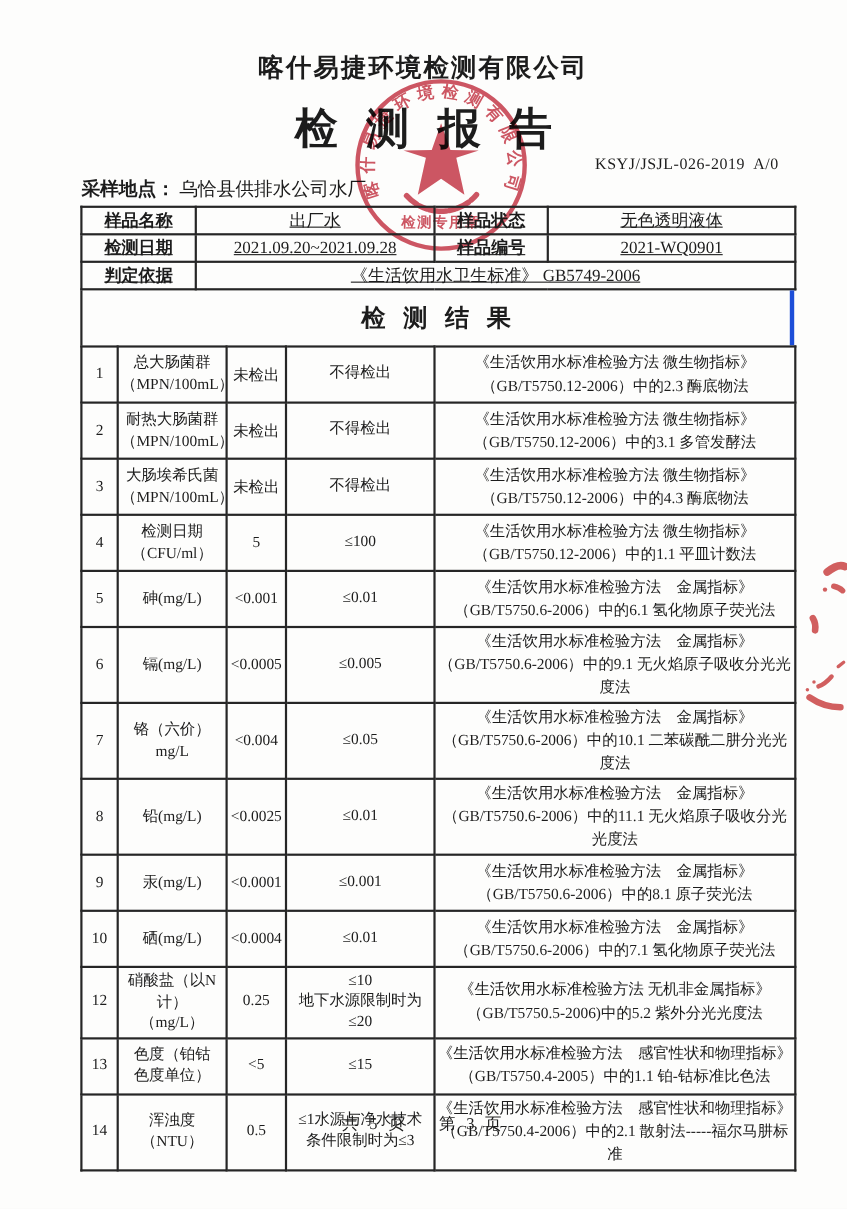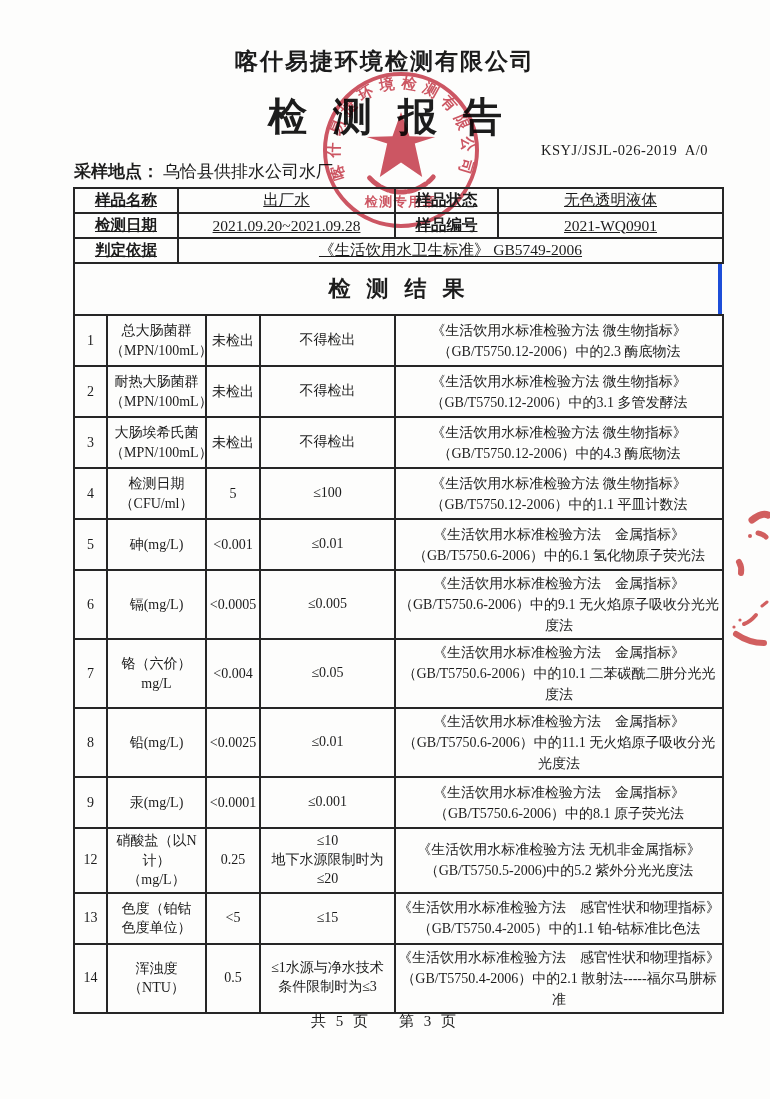--- a/index.html
+++ b/index.html
@@ -205,20 +205,28 @@
       </tr>
       <tr class="body-row">
         <td>9</td>
         <td class="c-item preline">汞(mg/L)</td>
         <td>&lt;0.0001</td>
         <td class="c-limit preline">≤0.001</td>
         <td class="c-method preline">《生活饮用水标准检验方法　金属指标》
 （GB/T5750.6-2006）中的8.1 原子荧光法</td>
       </tr>
       <tr class="body-row">
+        <td>10</td>
+        <td class="c-item preline">硒(mg/L)</td>
+        <td>&lt;0.0004</td>
+        <td class="c-limit preline">≤0.01</td>
+        <td class="c-method preline">《生活饮用水标准检验方法　金属指标》
+（GB/T5750.6-2006）中的7.1 氢化物原子荧光法</td>
+      </tr>
+      <tr class="body-row">
         <td>12</td>
         <td class="c-item preline">硝酸盐（以N计）
 （mg/L）</td>
         <td>0.25</td>
         <td class="c-limit preline">≤10
 地下水源限制时为≤20</td>
         <td class="c-method preline">《生活饮用水标准检验方法 无机非金属指标》
 （GB/T5750.5-2006)中的5.2 紫外分光光度法</td>
       </tr>
       <tr class="body-row">

